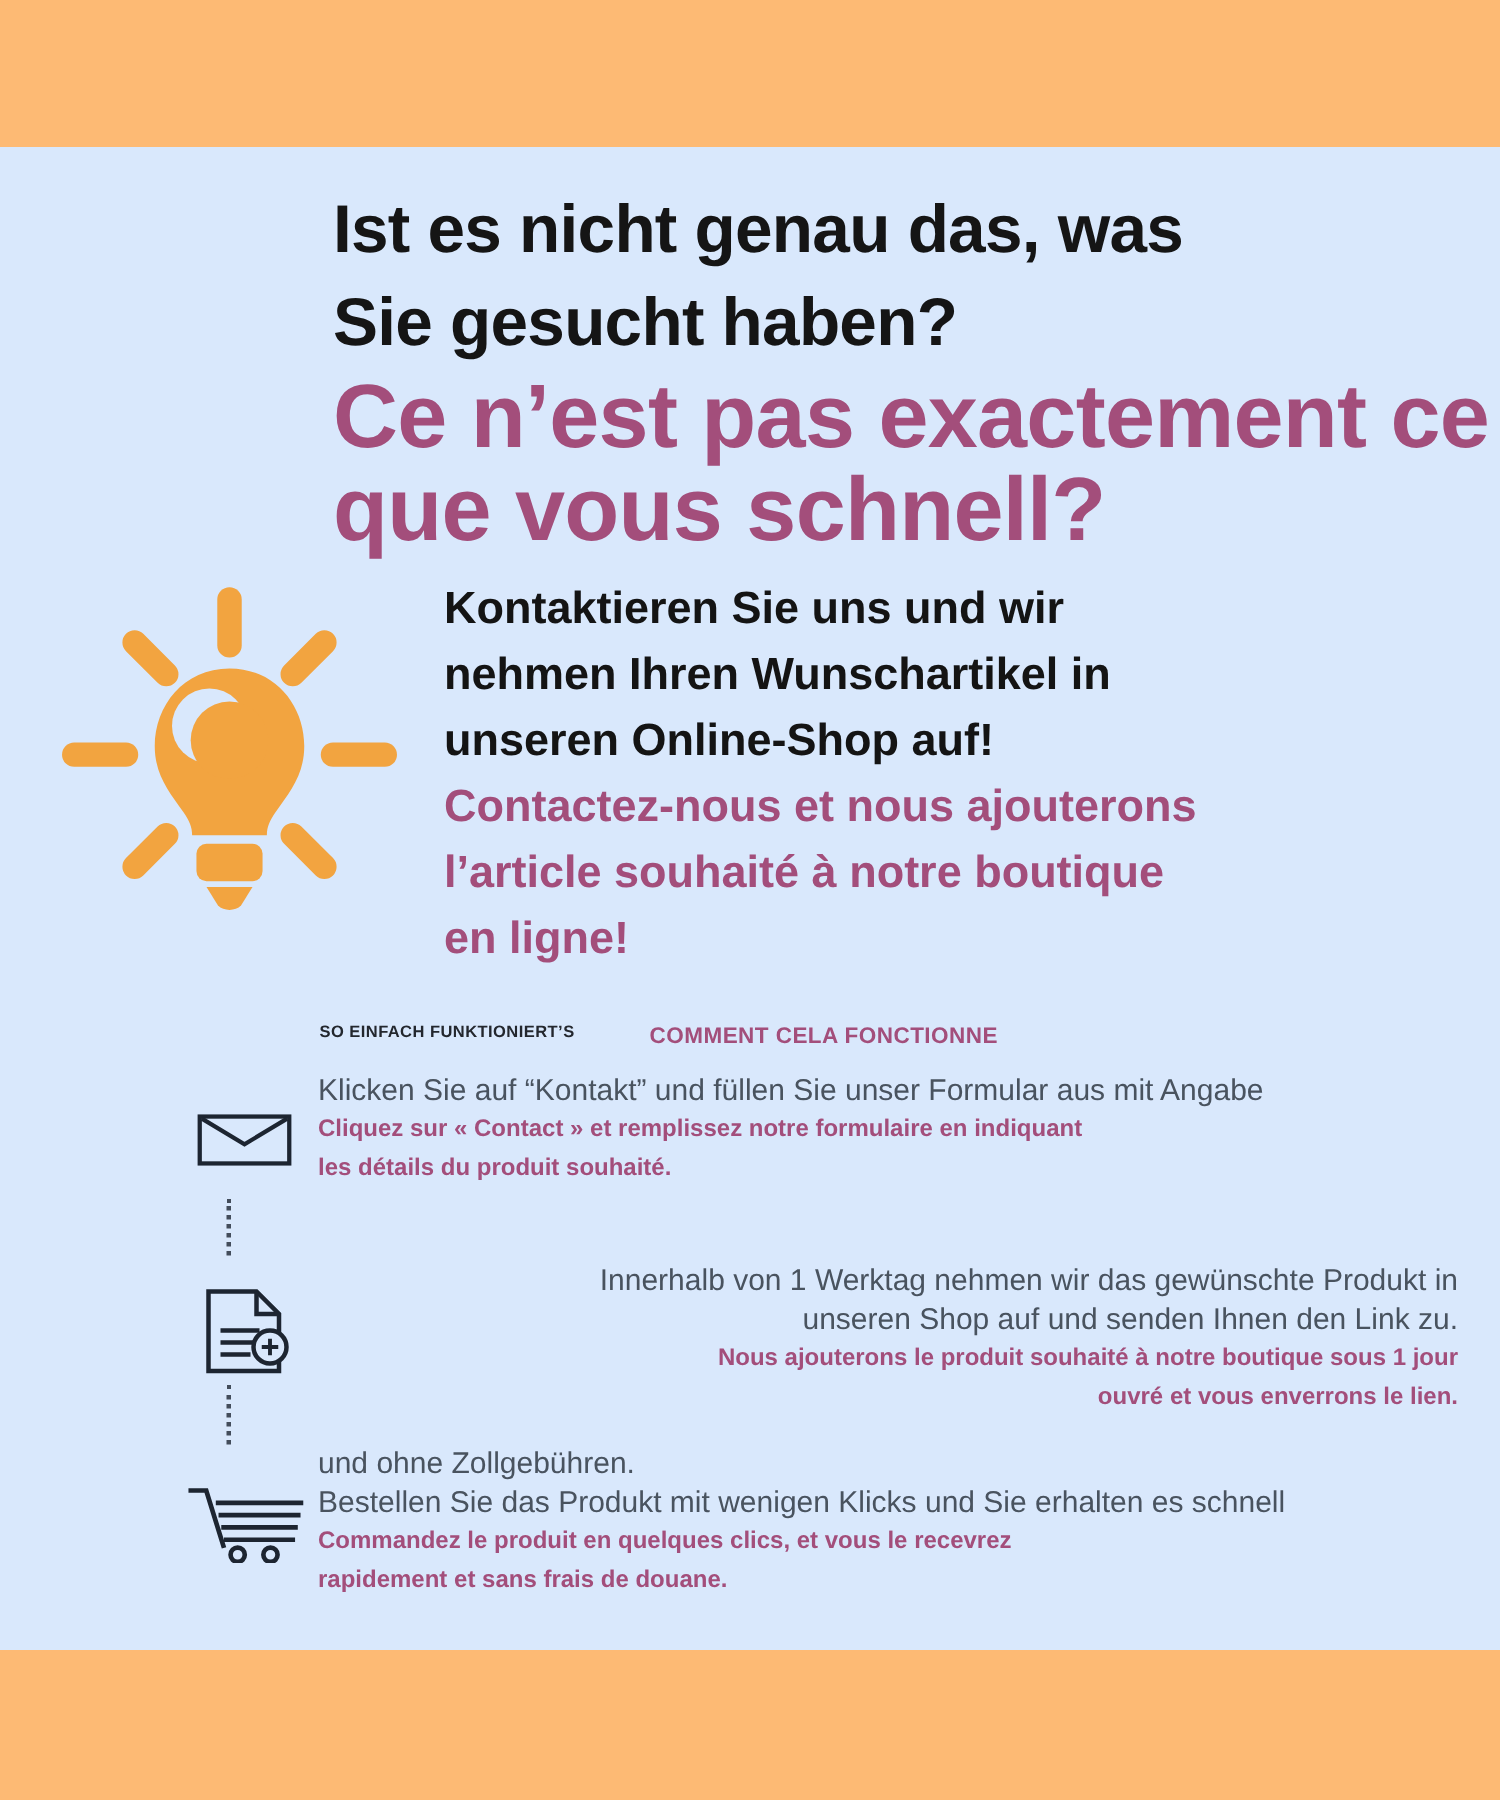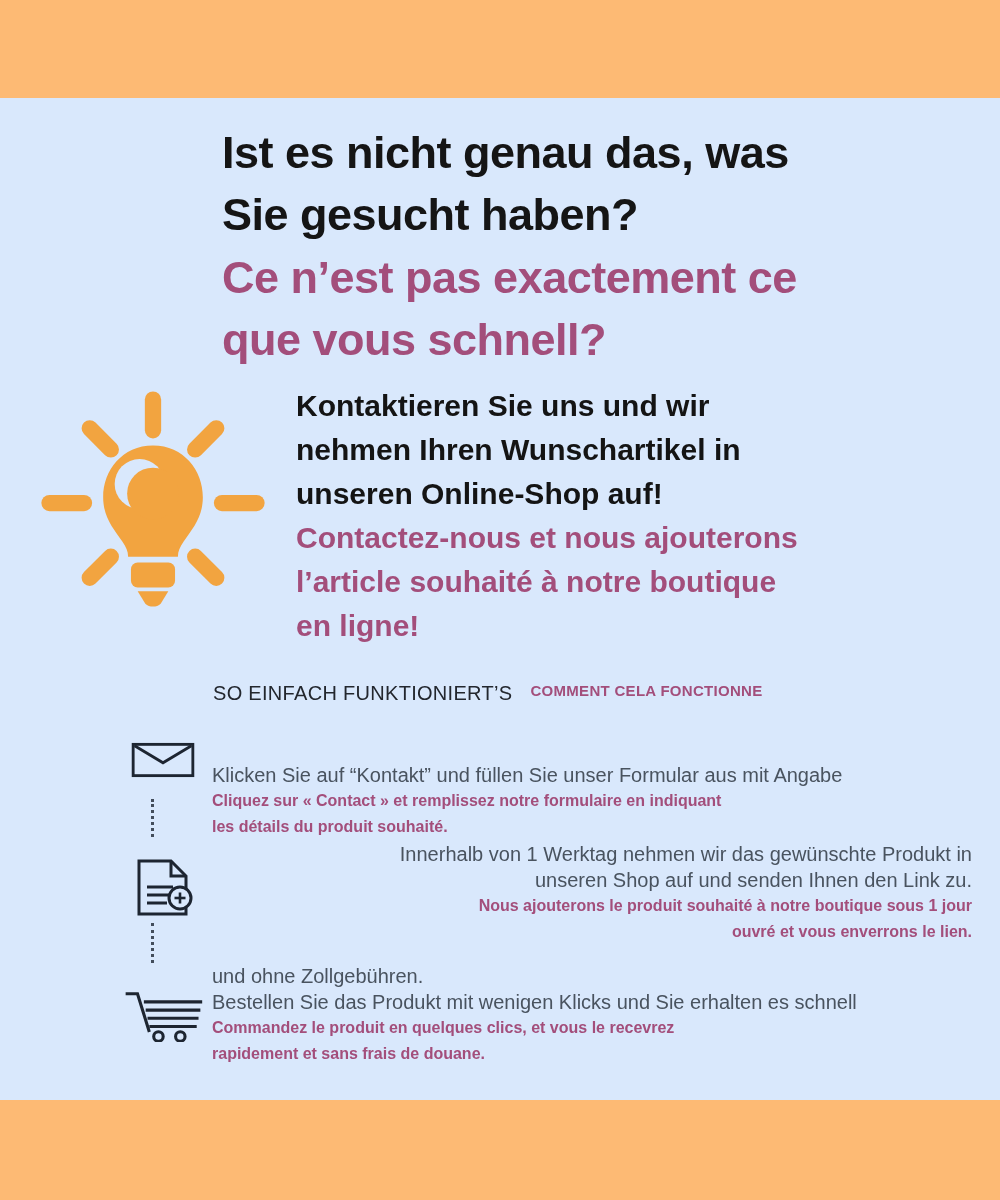--- a/index.html
+++ b/index.html
@@ -14,36 +14,36 @@
     background:#d9e8fc;
   }
   .abs { position:absolute; }
   .line { display:block; white-space:nowrap; }
 
   .headline-de {
     left:222px; top:122px; font-size:45px; font-weight:700;
     line-height:62px; color:#151515; letter-spacing:-0.5px;
   }
   .headline-fr {
-    left:222px; top:247px; font-size:45px; font-weight:700;
+    left:222px; top:247px; font-size:60px; font-weight:700;
     line-height:62px; color:#a34e7b; letter-spacing:-0.5px;
   }
   .intro-de {
     left:296px; top:384px; font-size:30px; font-weight:600;
     line-height:44px; color:#141414;
   }
   .intro-fr {
     left:296px; top:516px; font-size:30px; font-weight:700;
     line-height:44px; color:#a34e7b;
   }
   .bulb-wrap { left:38px; top:390px; width:230px; height:230px; }
 
   .how-title { left:213px; top:682px; display:flex; gap:18px; }
-  .how-de { font-size:20px; font-weight:400; letter-spacing:0.3px; color:#23272e; white-space:nowrap; }
-  .how-fr { font-size:15px; font-weight:700; letter-spacing:0.3px; color:#a34e7b; white-space:nowrap; }
+  .how-de { font-size:11px; font-weight:700; letter-spacing:0.3px; color:#23272e; white-space:nowrap; }
+  .how-fr { font-size:15px; font-weight:700; letter-spacing:0.3px; color:#a34e7b; white-space:nowrap;margin-left:32px; }
 
   .step-de { font-size:20px; font-weight:400; line-height:26px; color:#49535f; }
   .step-fr { font-size:16px; font-weight:700; line-height:26px; color:#a34e7b; }
   .step-text { left:212px; width:760px; }
 
   .icon-wrap { display:inline-block; line-height:0; }
   .connector {
     width:0; border-left:3px dotted #2a3240; opacity:0.85;
   }
 </style>
@@ -96,21 +96,21 @@
     <span class="how-de">SO EINFACH FUNKTIONIERT’S</span>
     <span class="how-fr">COMMENT CELA FONCTIONNE</span>
   </div>
 
   <div class="abs icon-wrap" style="left:130px; top:742px;">
     <svg width="66" height="36" viewBox="0 0 68 38" fill="none" stroke="#1d2531" stroke-width="3">
       <rect x="2.5" y="2.5" width="63" height="33"></rect>
       <path d="M4 4 L34 22 L64 4"></path>
     </svg>
   </div>
-  <div class="abs step-text" style="top:714px;margin-top:48px;">
+  <div class="abs step-text" style="top:714px;">
     <div class="step-de">
       <span class="line">Klicken Sie auf “Kontakt” und füllen Sie unser Formular aus mit Angabe</span>
     </div>
     <div class="step-fr">
       <span class="line">Cliquez sur « Contact » et remplissez notre formulaire en indiquant</span>
       <span class="line">les détails du produit souhaité.</span>
     </div>
   </div>
   <div class="abs connector" style="left:151px; top:799px; height:38px;"></div>
 

